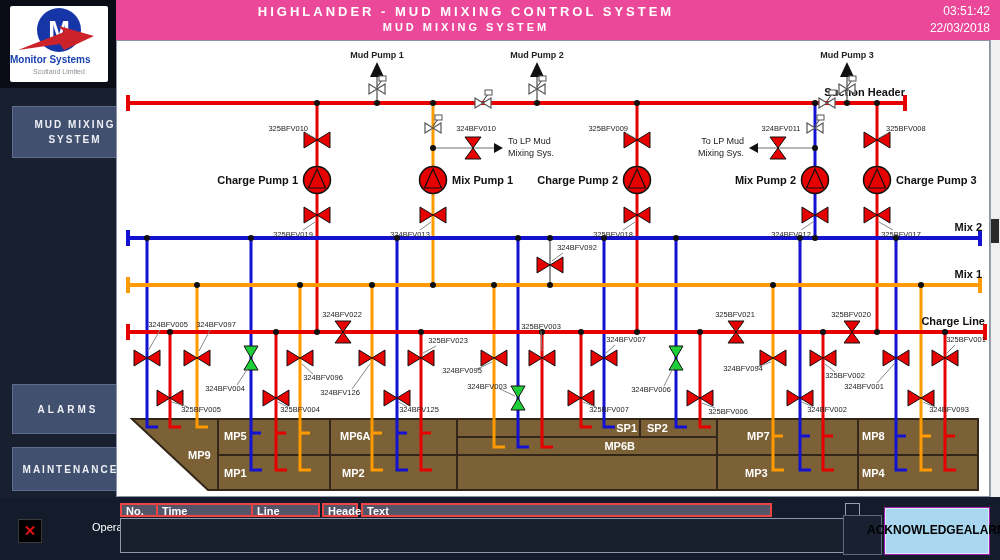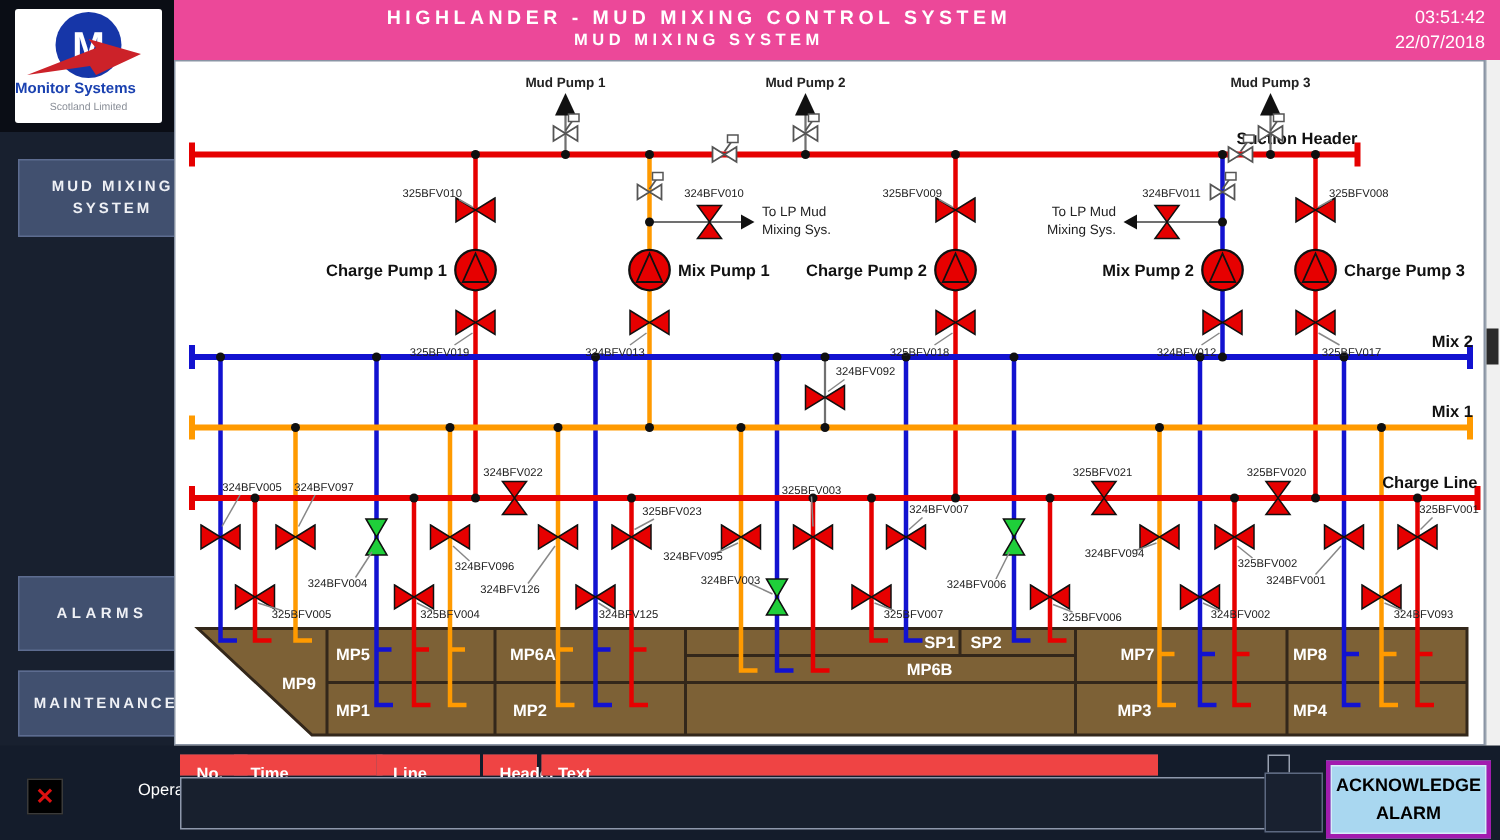--- a/index.html
+++ b/index.html
@@ -36,30 +36,30 @@
   #diagram{position:absolute;left:116px;top:40px;width:874px;height:457px;}
   .scroll-strip{position:absolute;left:990px;top:40px;width:10px;height:457px;background:#f0f0f0;
                 border-left:1px solid #9aa4b0;}
   .scroll-thumb{position:absolute;left:991px;top:219px;width:8px;height:24px;background:#2a2a2a;}
   
   .bbar{position:absolute;left:0;top:497px;width:1000px;height:63px;background:#141c2b;}
   .op-icon{position:absolute;left:18px;top:519px;width:22px;height:22px;background:#000;
            border:1px solid #3a3a3a;color:#dd1111;font-weight:bold;font-size:15px;
            display:flex;align-items:center;justify-content:center;cursor:pointer;}
   .op-label{position:absolute;left:92px;top:521px;color:#ffffff;font-size:11px;}
-  .ath{position:absolute;top:503px;height:14px;background:#555569;border:7px solid #ef4444;
+  .ath{position:absolute;top:503px;height:14px;background:#555569;border:2px solid #ef4444;
        color:#ffffff;font-size:11px;font-weight:bold;padding-left:4px;box-sizing:border-box;
        line-height:13px;}
   .abody{position:absolute;left:120px;top:518px;width:736px;height:33px;background:#18202e;
          border:1px solid #8e98ac;}
   .artf1{position:absolute;left:845px;top:503px;width:13px;height:11px;border:1px solid #98a0b0;}
   .artf2{position:absolute;left:843px;top:515px;width:37px;height:38px;border:1px solid #5c6880;background:#192130;}
   .ack{position:absolute;left:884px;top:507px;width:104px;height:46px;background:#a9d7f0;
-       border:3px solid #a21caf;box-shadow:inset 0 0 0 1px #d9edf9;color:#000;
-       font-size:12px;font-weight:bold;text-align:center;display:flex;flex-direction:column;
+       border:1px solid #a21caf;box-shadow:inset 0 0 0 1px #d9edf9;color:#000;
+       font-size:12px;font-weight:bold;text-align:center;display:flex;flex-direction:row;
        align-items:center;justify-content:center;cursor:pointer;line-height:1.6;}
 </style>
 </head>
 <body>
 
 <div id="root">
 
   <div class="sidebar"></div>
   <div class="corner"></div>
   <div class="logo-card">
@@ -71,21 +71,21 @@
     <div class="logo-sub">Scotland Limited</div>
   </div>
   <div class="sbtn" id="btn-mud">MUD MIXING SYSTEM</div>
   <div class="sbtn" id="btn-maint">MAINTENANCE</div>
   <div class="sbtn" id="btn-alarms">ALARMS</div>
 
   <div class="hdr">
     <div class="hdr-title">HIGHLANDER - MUD MIXING CONTROL SYSTEM</div>
     <div class="hdr-sub">MUD MIXING SYSTEM</div>
     <div class="hdr-time">03:51:42</div>
-    <div class="hdr-date">22/07/2018</div>
+    <div class="hdr-date">22/03/2018</div>
   </div>
 
   <div class="panel"></div>
   <svg id="diagram" viewBox="116 40 874 457">
       <path d="M132,419 L978,419 L978,490 L208,490 Z" fill="#7d6136" stroke="#33271a" stroke-width="2"></path>
       <line x1="218" y1="419" x2="218" y2="490" stroke="#33271a" stroke-width="2"></line>
       <line x1="330" y1="419" x2="330" y2="490" stroke="#33271a" stroke-width="2"></line>
       <line x1="457" y1="419" x2="457" y2="490" stroke="#33271a" stroke-width="2"></line>
       <line x1="717" y1="419" x2="717" y2="490" stroke="#33271a" stroke-width="2"></line>
       <line x1="858" y1="419" x2="858" y2="490" stroke="#33271a" stroke-width="2"></line>

